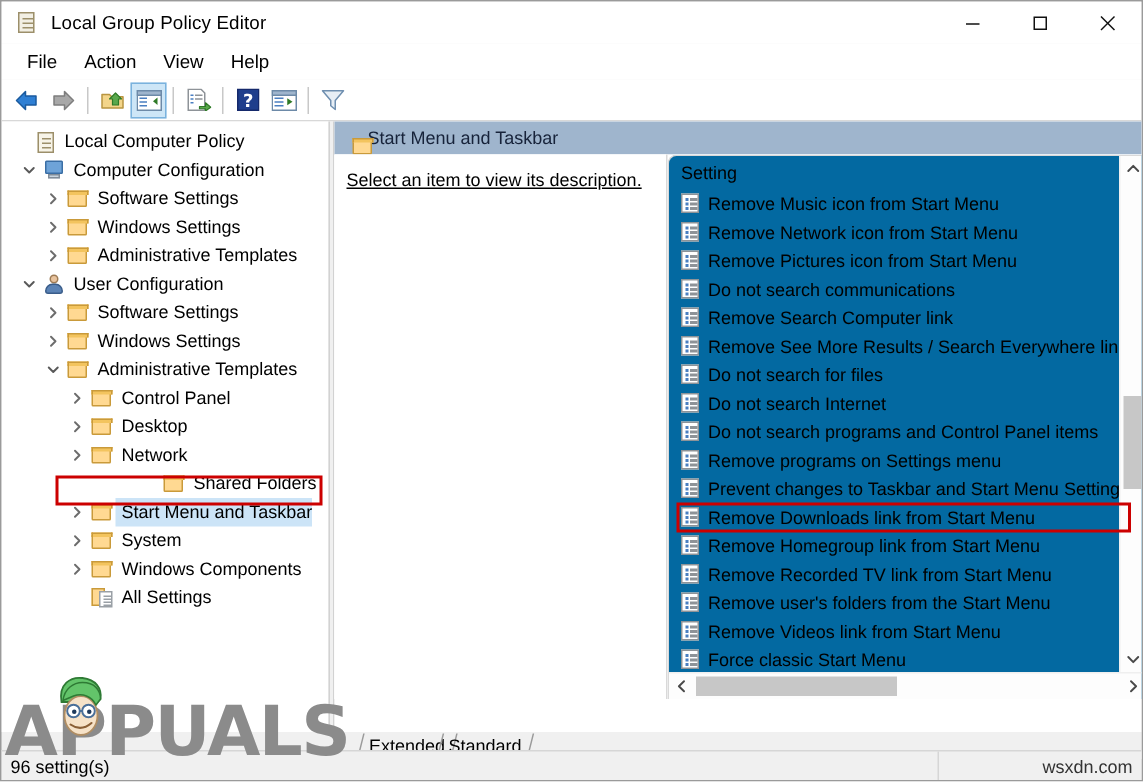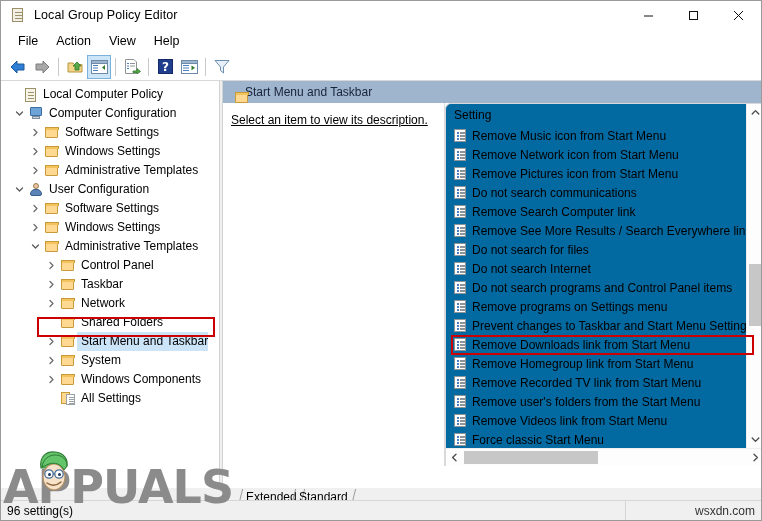--- a/index.html
+++ b/index.html
@@ -754,39 +754,39 @@
             <svg width="9" height="9" viewBox="0 0 9 9">
                 <path d="M3 1.5 L6 4.5 L3 7.5" fill="none" stroke="#6d6d6d" stroke-width="1.3" stroke-linecap="round" stroke-linejoin="round"></path>
               </svg>
           </span>
           <span class="t-icon">
             <span class="folder">
                 <span class="back"></span>
                 <span class="tab"></span>
               </span>
           </span>
-          <span class="t-label">Taskbar</span>
+          <span class="t-label">Desktop</span>
         </div>
 
         <div class="tree-row" style="padding-left:42px;">
           <span class="twisty">
             <svg width="9" height="9" viewBox="0 0 9 9">
                 <path d="M3 1.5 L6 4.5 L3 7.5" fill="none" stroke="#6d6d6d" stroke-width="1.3" stroke-linecap="round" stroke-linejoin="round"></path>
               </svg>
           </span>
           <span class="t-icon">
             <span class="folder">
                 <span class="back"></span>
                 <span class="tab"></span>
               </span>
           </span>
           <span class="t-label">Network</span>
         </div>
 
-        <div class="tree-row" style="padding-left:42px;">
+        <div class="tree-row" style="padding-left:42px;margin-left:48px;">
           <span class="twisty"></span>
           <span class="t-icon">
             <span class="folder">
                 <span class="back"></span>
                 <span class="tab"></span>
               </span>
           </span>
           <span class="t-label">Shared Folders</span>
         </div>
 

